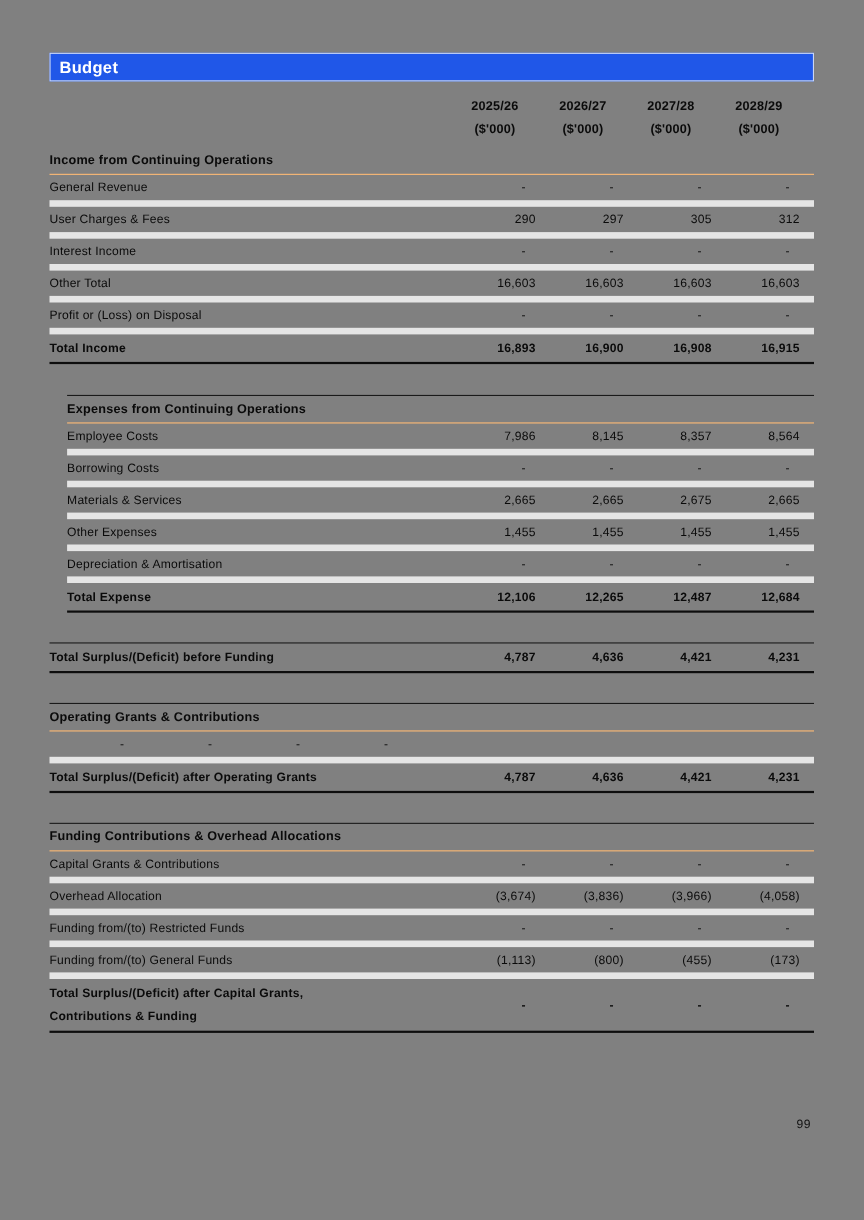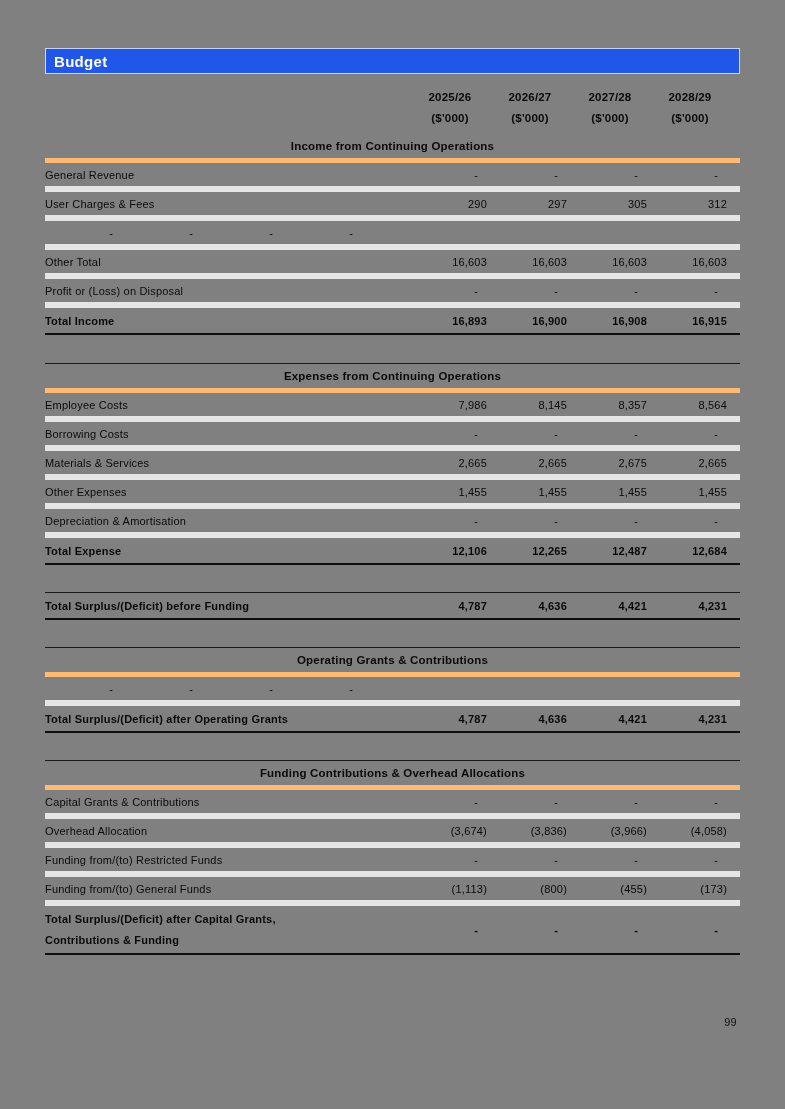--- a/index.html
+++ b/index.html
@@ -52,29 +52,28 @@
   }
   .val.dash { padding-right: 12px; }
   
   .col-headers { margin-top: 12px; }
   .hdr-row .val { text-align: center; font-weight: bold; font-size: 11.5px; padding-right: 0; }
   .hdr-row { height: 22px; }
   .hdr-row.units { height: 20px; }
   
   #sections .section { margin-top: 27px; border-top: 1px solid #1a1a1a; }
   #sections .section:first-child { margin-top: 6px; border-top: none; }
-  #sections .section:nth-child(2) { margin-top: 28px; }
+  #sections .section:nth-child(2) { margin-top: 28px; margin-left: 16px; }
   .sec-header {
     height: 24px;
     line-height: 24px;
     font-weight: bold;
     font-size: 11.5px;
-    border-bottom: 5px solid #fdba74;
+    border-bottom: 1px solid #fdba74;
     letter-spacing: 0.2px;
-    text-align: center;
   }
   .row { height: 23px; border-bottom: 6px solid #e5e5e5; }
   .row.total { font-weight: bold; border-bottom: 2px solid #0d0d0d; height: 25px; }
   .row.total .lbl, .row.total .val { font-weight: bold; }
   .row.twoline { height: 47px; }
   .row.twoline .lbl div { line-height: 21px; }
   .page-number {
     position: absolute;
     right: 48px;
     top: 1016px;
@@ -121,20 +120,21 @@
             <div class="val dash">-</div>
           </div>
           <div class="row">
             <div class="lbl">User Charges &amp; Fees</div>
             <div class="val">290</div>
             <div class="val">297</div>
             <div class="val">305</div>
             <div class="val">312</div>
           </div>
           <div class="row">
+            <div class="lbl">Interest Income</div>
             <div class="val dash">-</div>
             <div class="val dash">-</div>
             <div class="val dash">-</div>
             <div class="val dash">-</div>
           </div>
           <div class="row">
             <div class="lbl">Other Total</div>
             <div class="val">16,603</div>
             <div class="val">16,603</div>
             <div class="val">16,603</div>

